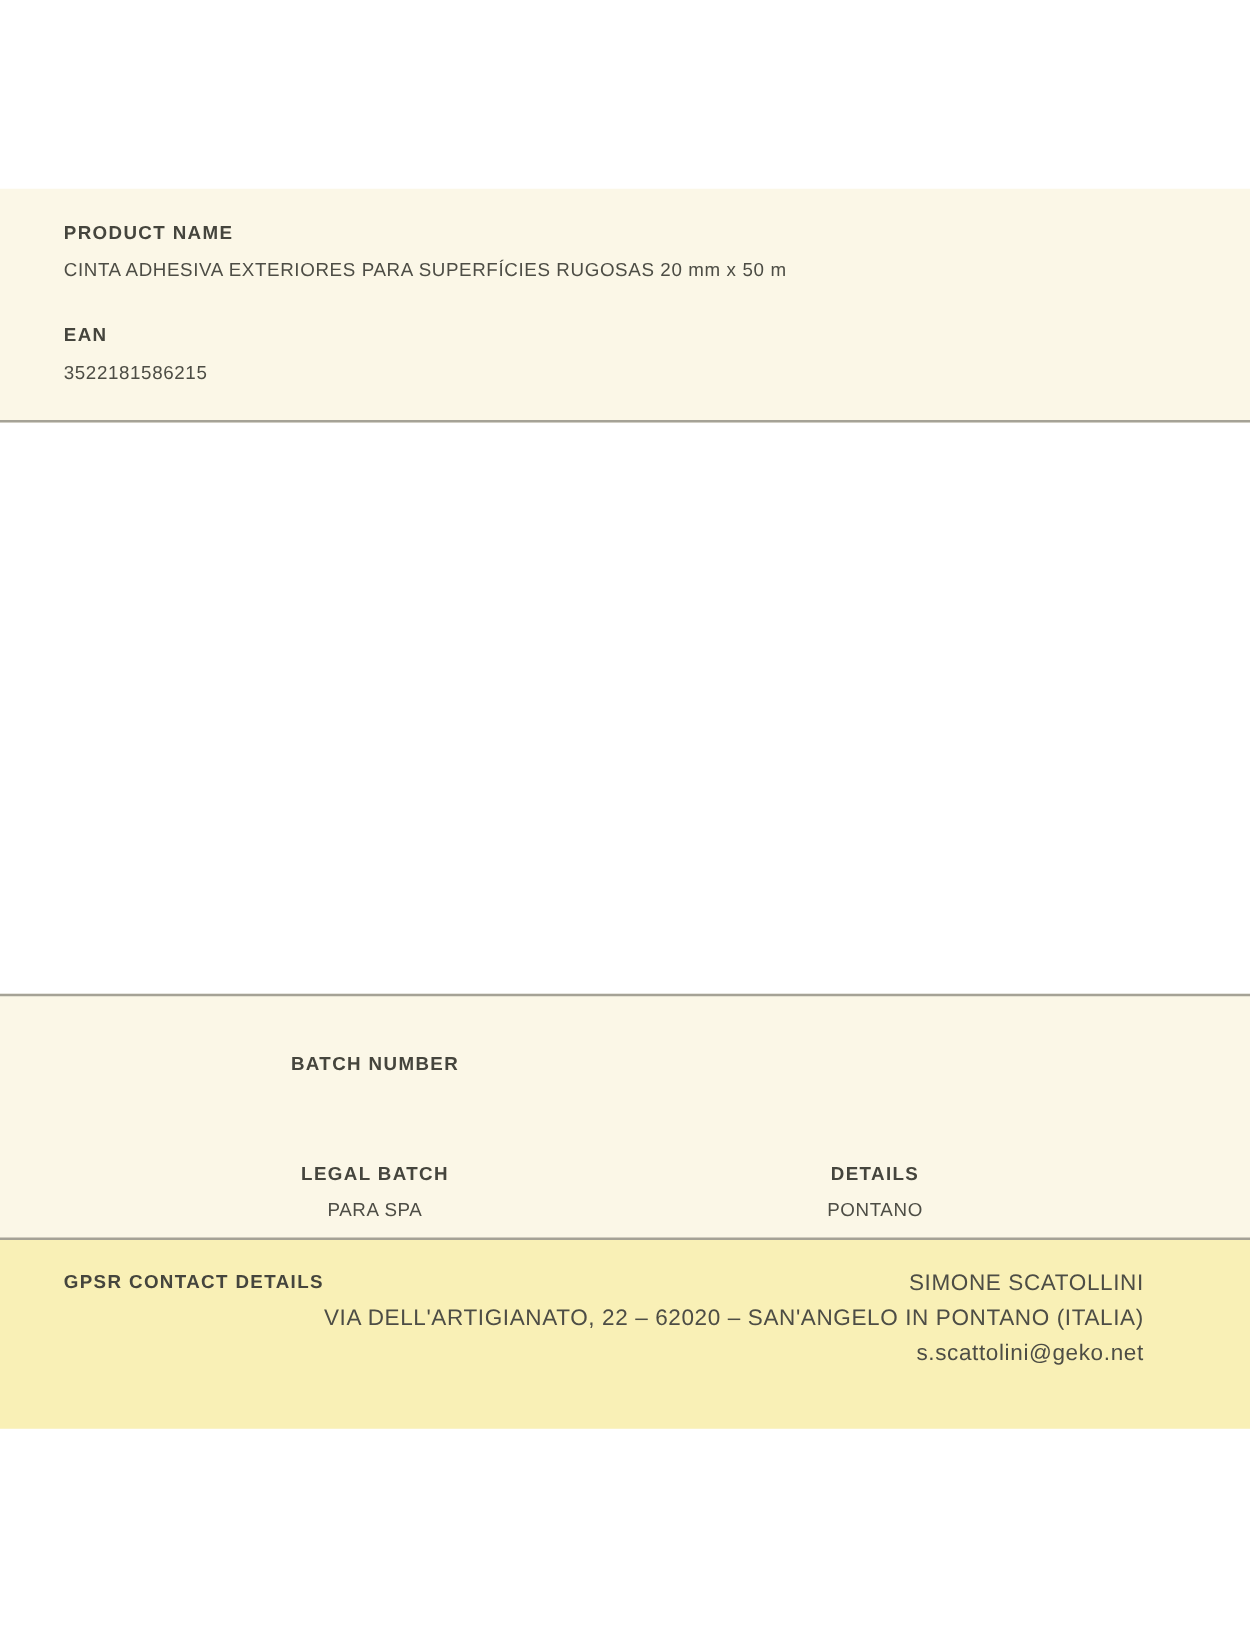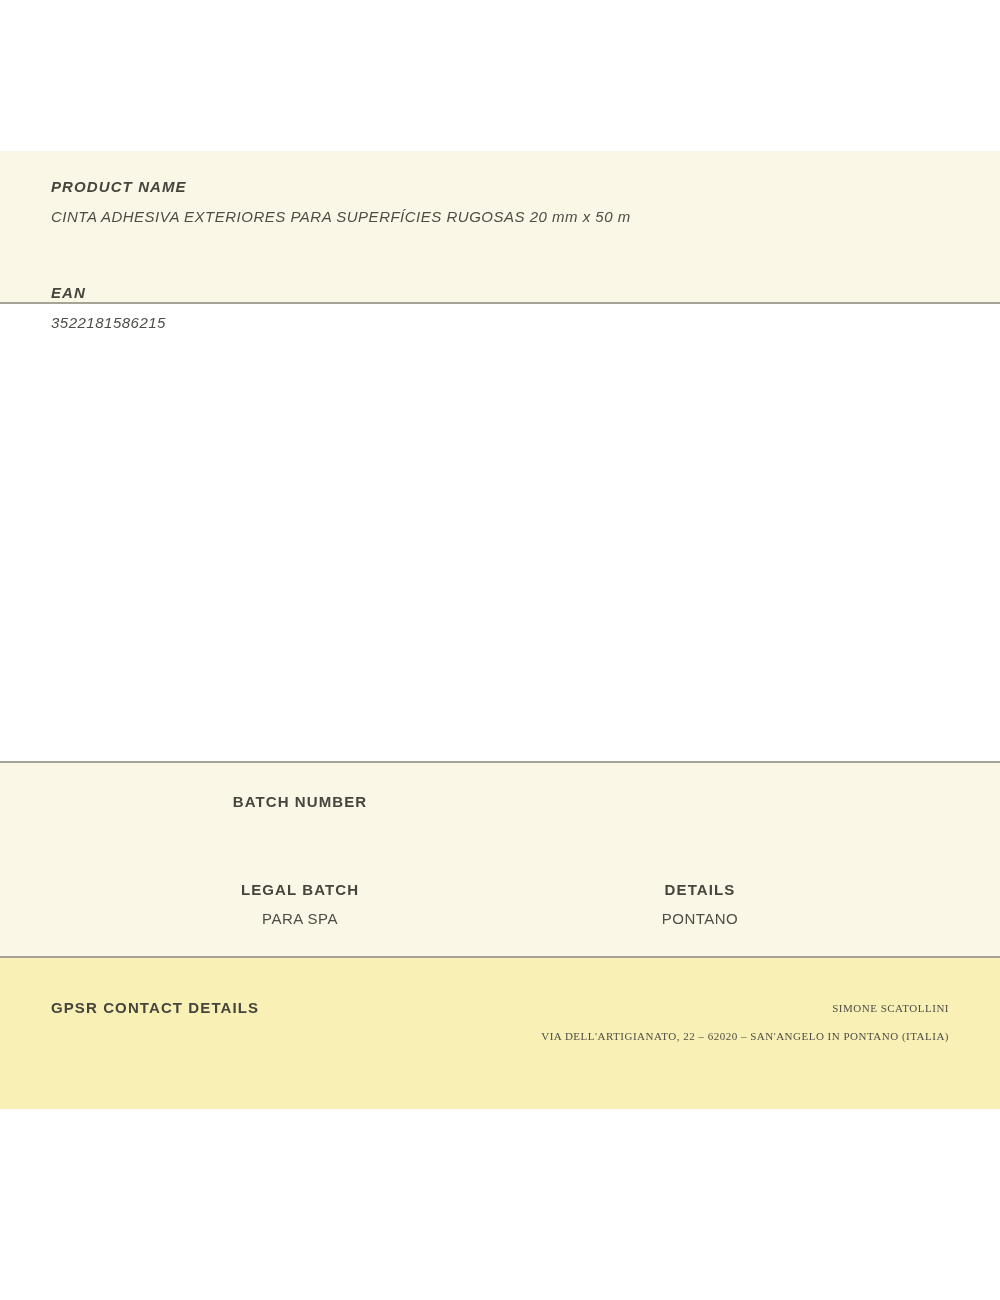--- a/index.html
+++ b/index.html
@@ -8,84 +8,81 @@
     background: #ffffff;
     font-family: "Liberation Sans", "DejaVu Sans", sans-serif;
   }
   body { height: 1300px; position: relative; }
 
   .top-spacer { height: 151px; }
   .mid-spacer { height: 457px; }
 
   
   .section-product {
-    height: 153px;
+    height: 187px;
     background: #fbf7e7;
     border-bottom: 2px solid #a5a296;
     padding: 26px 51px 20px 51px;
-    font-style: italic;
   }
   .field-label {
     font-size: 15px;
     font-weight: bold;
     letter-spacing: 1.1px;
     color: #45453d;
     line-height: 20px;
   }
   .field-value {
     font-size: 15px;
     letter-spacing: 0.5px;
     color: #4d4d45;
     line-height: 20px;
     margin-top: 10px;
   }
-  .field + .field { margin-top: 56px; }
+  .field + .field { margin-top: 32px; }
 
   
   .section-details {
     height: 197px;
     background: #fbf7e7;
     border-top: 2px solid #a5a296;
     border-bottom: 2px solid #a5a296;
     padding-top: 29px;
   }
   .details-grid {
     width: 800px;
-    margin: 0 auto;
+    margin: 16px auto;
     display: grid;
     grid-template-columns: 1fr 1fr;
   }
   .details-cell { text-align: center; }
   .value-space { height: 68px; line-height: 20px; font-size: 15px; letter-spacing: 0.5px; color: #4d4d45; }
   .details-cell .field-value { margin-top: 9px; }
 
   
   .section-gpsr {
     height: 151px;
     background: #f9f0b6;
-    padding: 36px 51px 0 51px;
+    padding: 20px 51px 0 51px;
     display: flex;
-    justify-content: space-between;
     align-items: flex-start;
   }
   .gpsr-title {
     font-size: 15px;
     font-weight: bold;
     letter-spacing: 1.1px;
     color: #45453d;
     line-height: 28px;
     white-space: nowrap;
   }
   .gpsr-contact {
     text-align: right;
-    font-size: 11px;
+    font-size: 18px;
     letter-spacing: 0.5px;
     color: #4d4d45;
     line-height: 28px;
-    font-family: Liberation Serif, serif;
   }
 </style>
 </head>
 <body>
 
 <div class="top-spacer"></div>
 
 <div class="section-product">
   <div class="field">
     <div class="field-label">PRODUCT NAME</div>
@@ -117,14 +114,15 @@
       <div class="field-value">PONTANO</div>
     </div>
   </div>
 </div>
 
 <div class="section-gpsr">
   <div class="gpsr-title">GPSR CONTACT DETAILS</div>
   <div class="gpsr-contact">
     <div>SIMONE SCATOLLINI</div>
     <div>VIA DELL'ARTIGIANATO, 22 – 62020 – SAN'ANGELO IN PONTANO (ITALIA)</div>
+    <div>s.scattolini@geko.net</div>
   </div>
 </div>
 
 </body></html>

